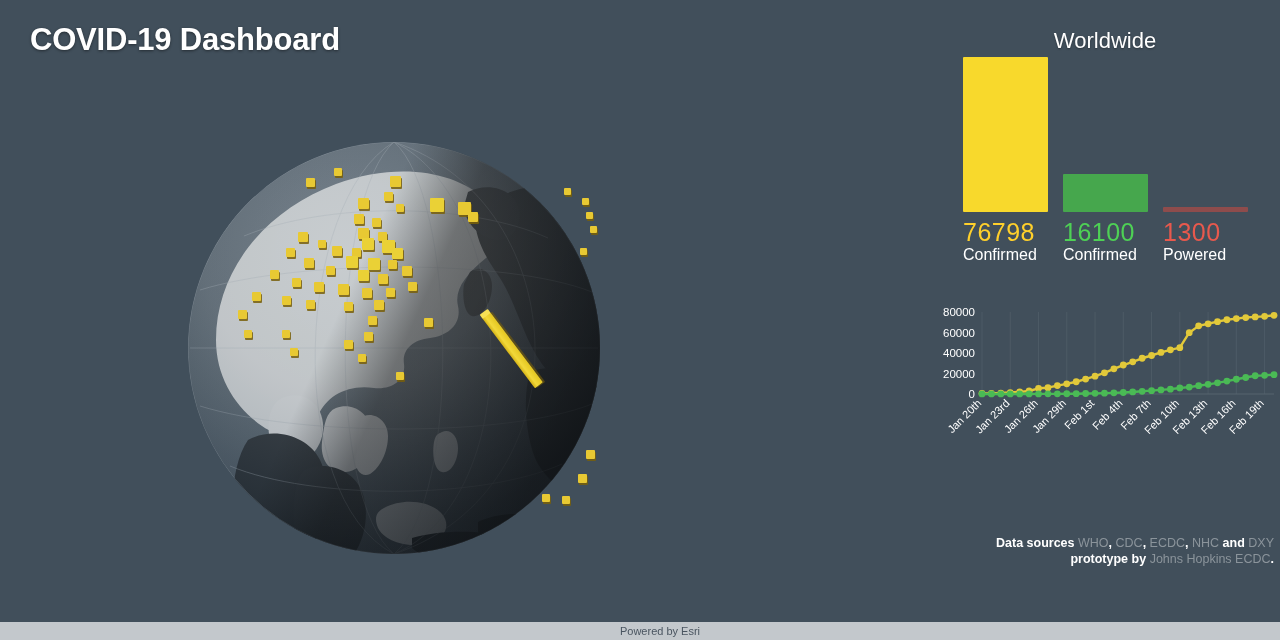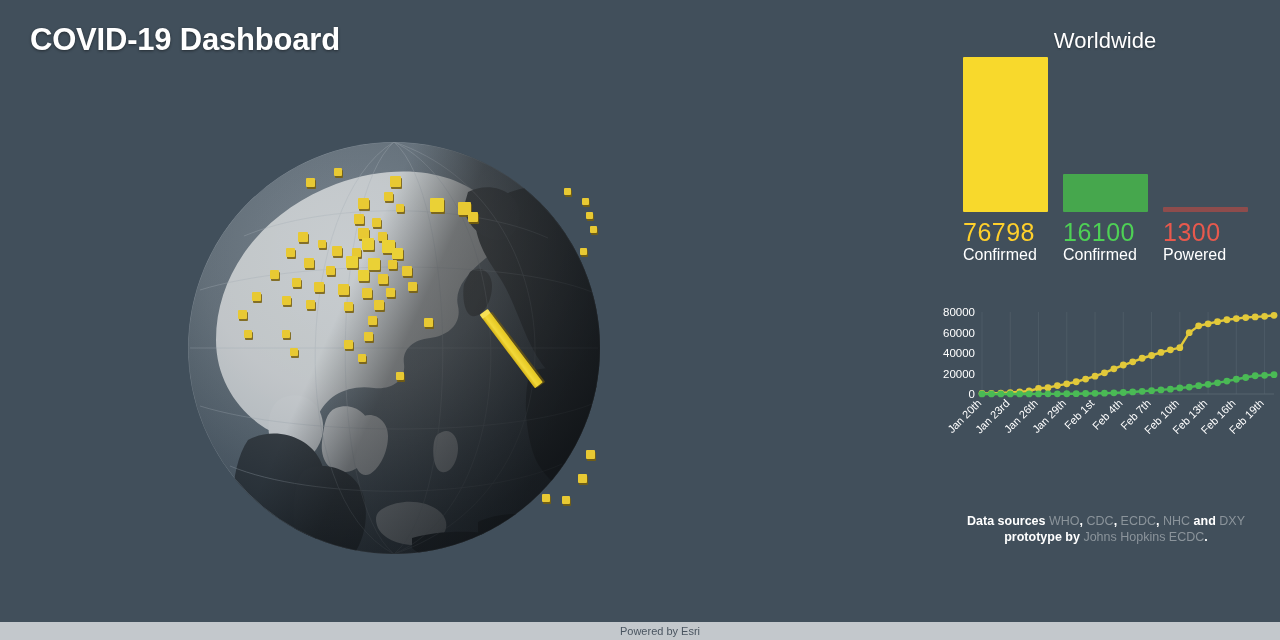--- a/index.html
+++ b/index.html
@@ -67,21 +67,21 @@
   .gridline { stroke:#4d5b66; stroke-width:1; }
   .axisline { stroke:#56646f; stroke-width:1; }
 
   
   #footer-text {
     position:absolute; left:8px; top:512px; width:336px;
     text-align:center; color:#ffffff; font-size:12.5px; line-height:15.5px;
   }
   #footer-text .muted { color:#8b949b; }
   #footer-text .b { font-weight:bold; }
-  .para2 { margin-top:2px; }
+  .para2 { margin-top:24px;text-align:right; }
 
   
   #status-bar {
     position:absolute; left:0; bottom:0; width:1280px; height:18px;
     background:#c3c8cc; color:#4a5560; font-size:11px;
     display:flex; align-items:center; justify-content:center;padding-left:40px;
   }
 </style>
 </head>
 <body>

